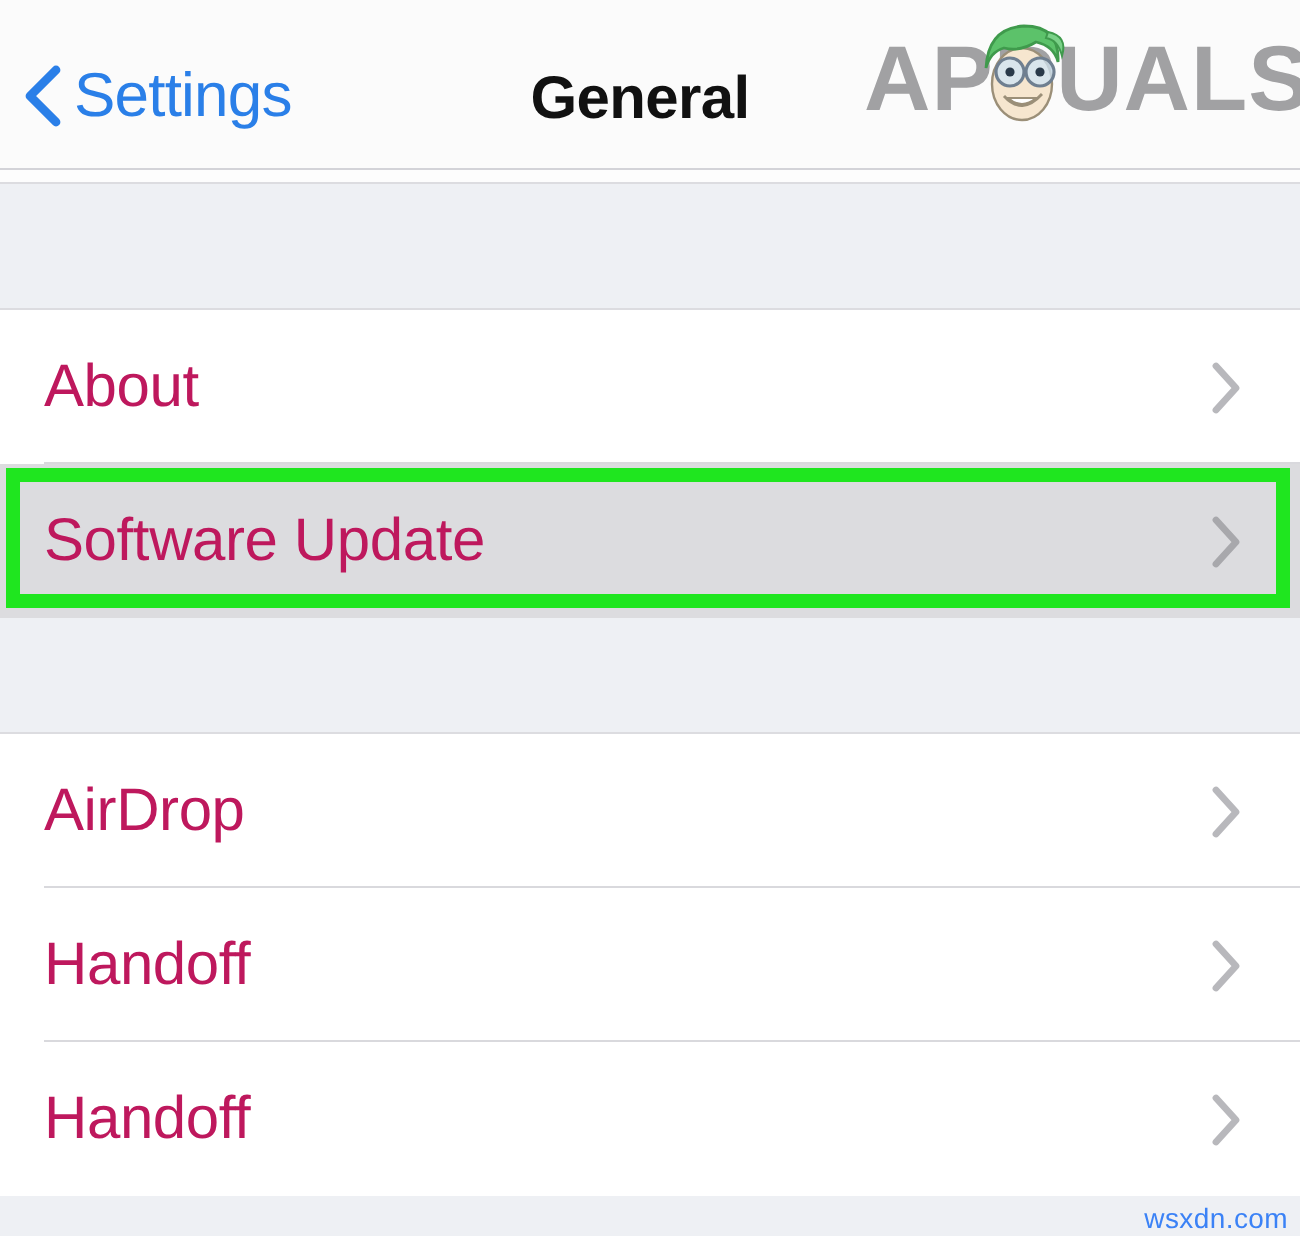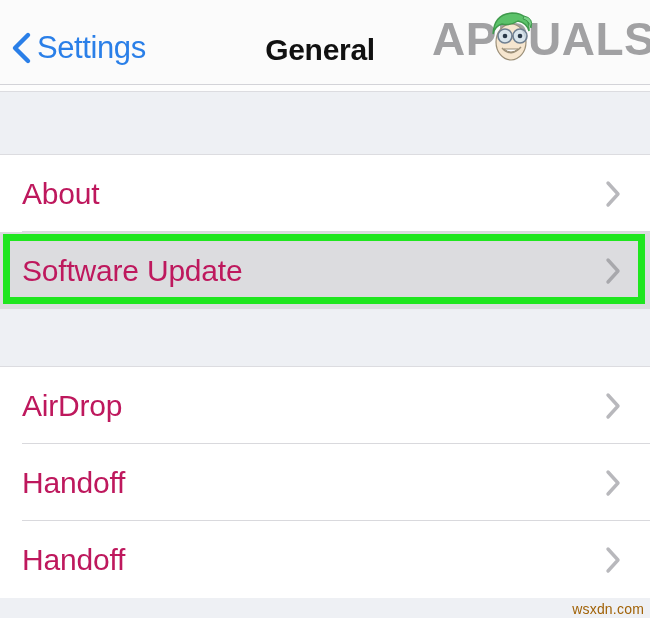--- a/index.html
+++ b/index.html
@@ -185,21 +185,21 @@
     pointer-events: none;
     z-index: 5;
   }
 
   
   .site-watermark {
     position: absolute;
     right: 6px;
     bottom: 1px;
     font-size: 14px;
-    color: #a16207;
+    color: #3b82f6;
     font-family: "Liberation Sans", sans-serif;
     letter-spacing: 0.2px;
     z-index: 8;
     margin-left: 28px;
   }
 </style>
 </head>
 <body>
 
 <div id="screen">

